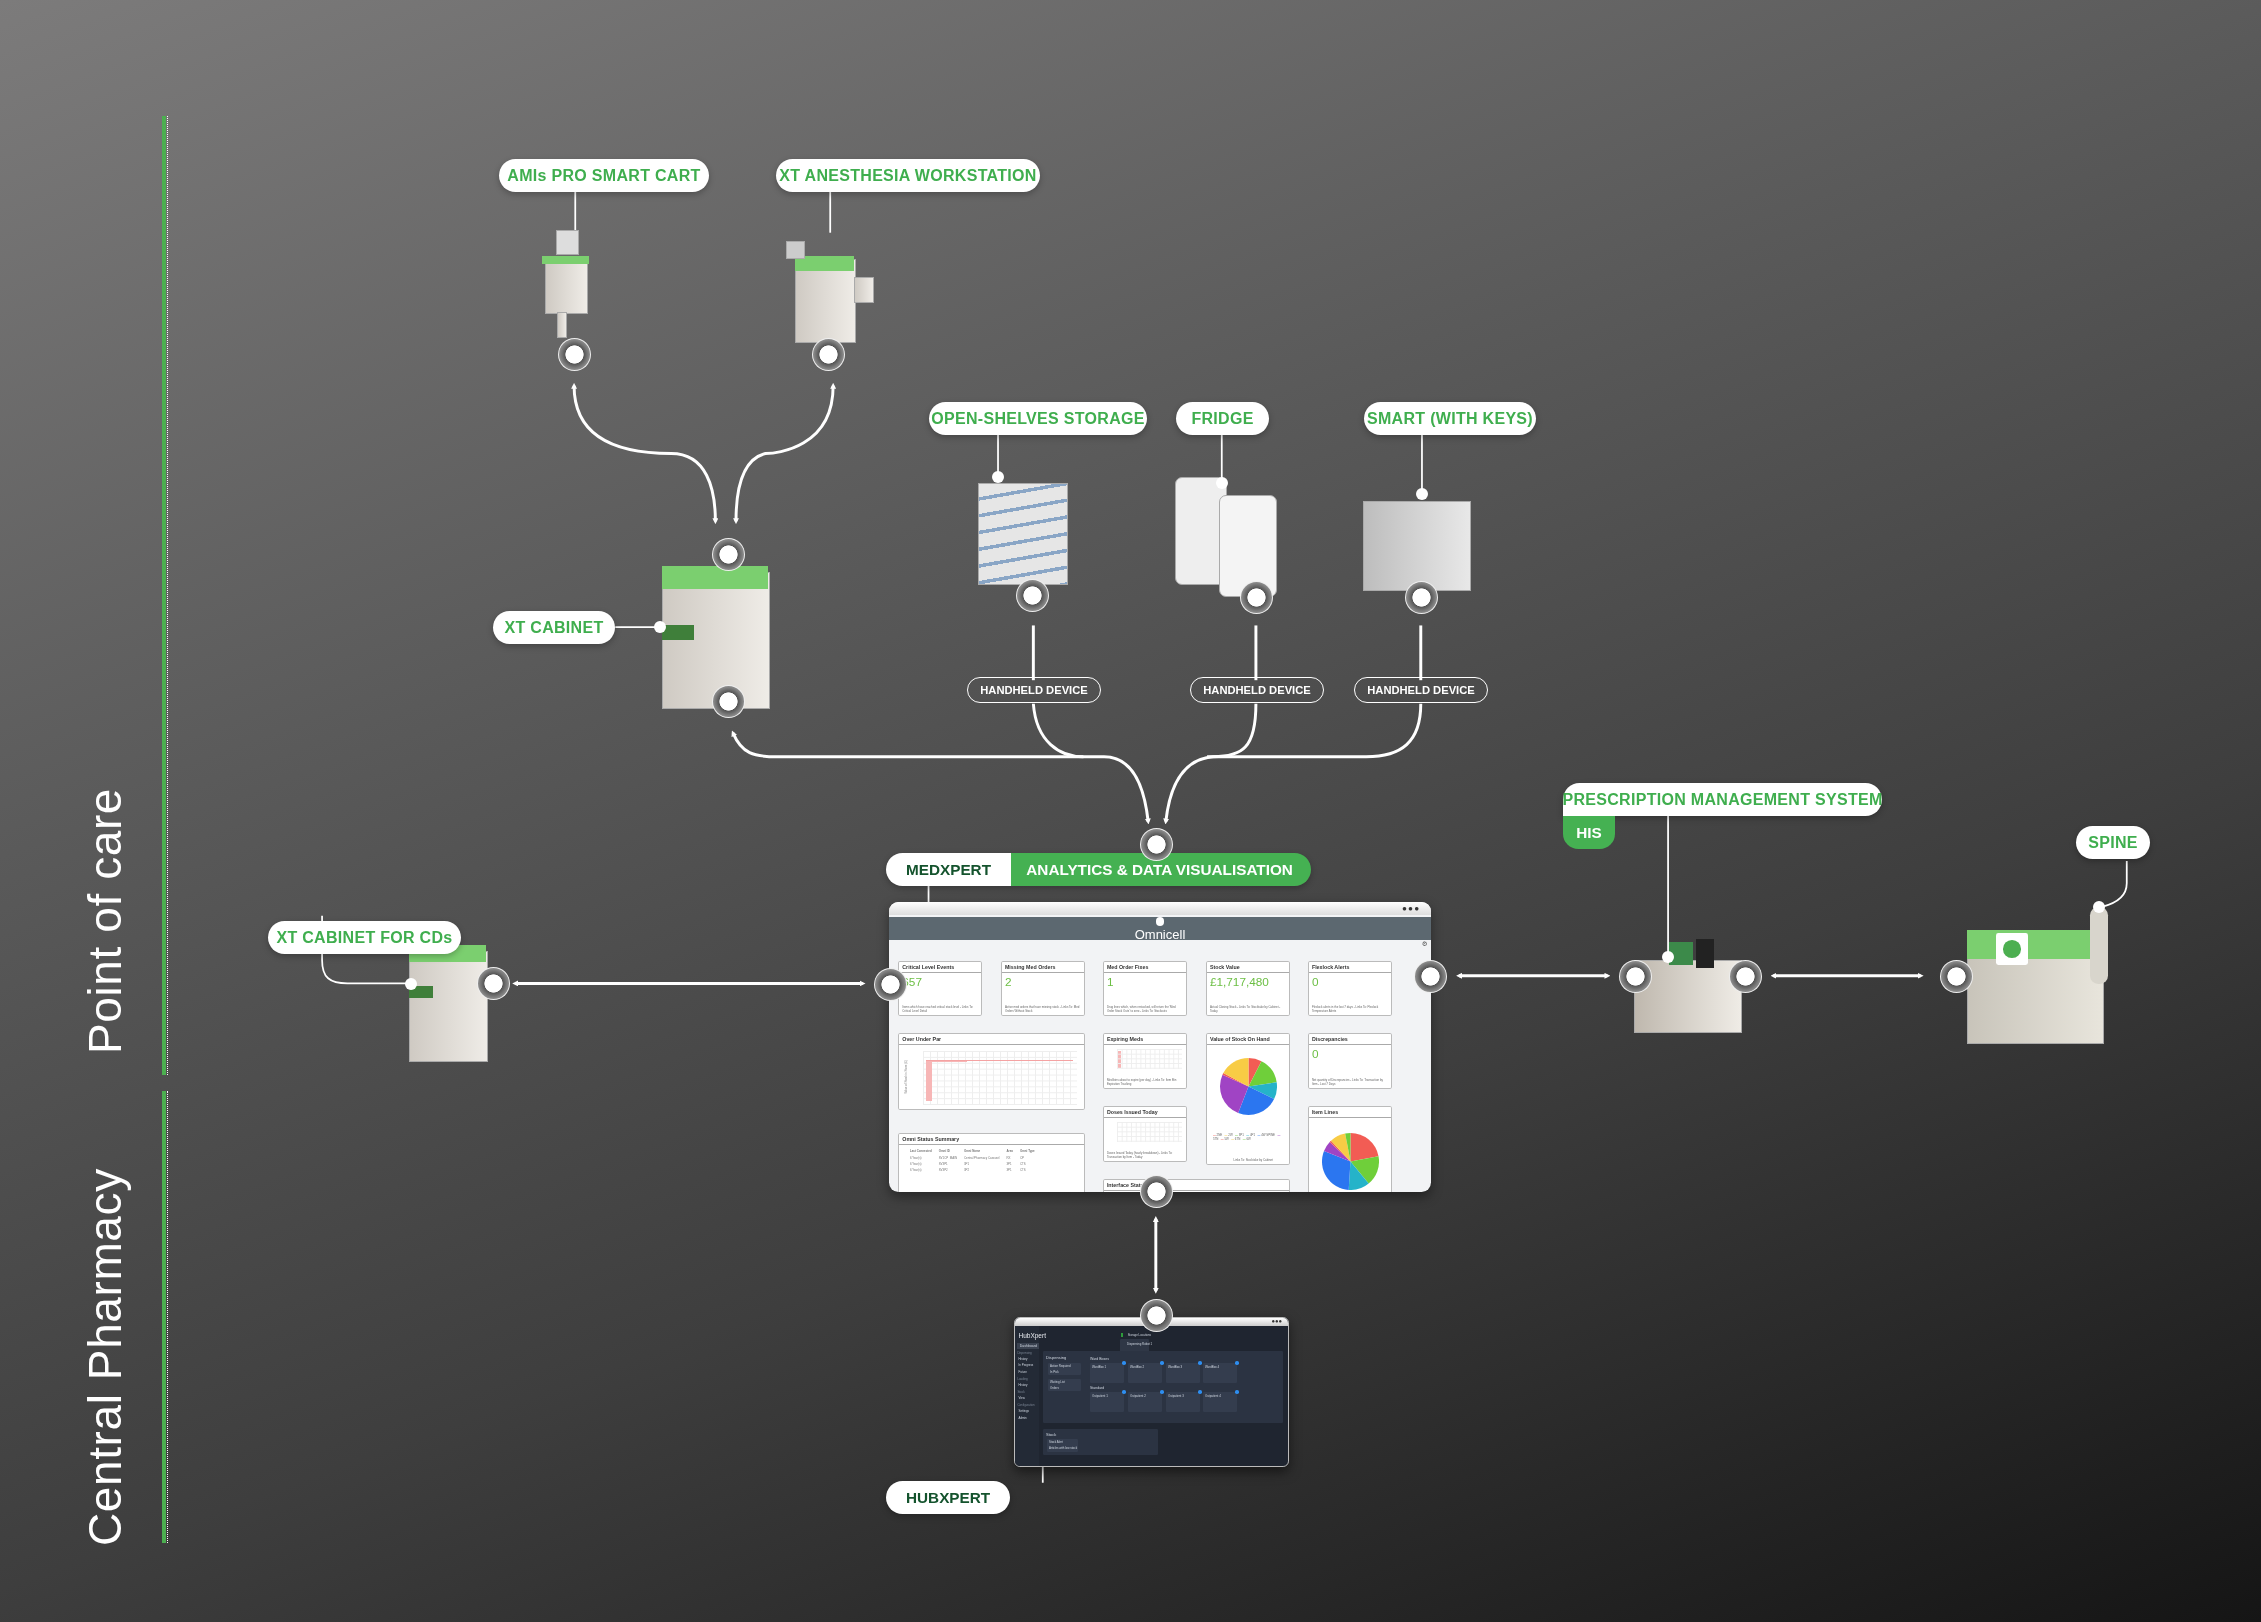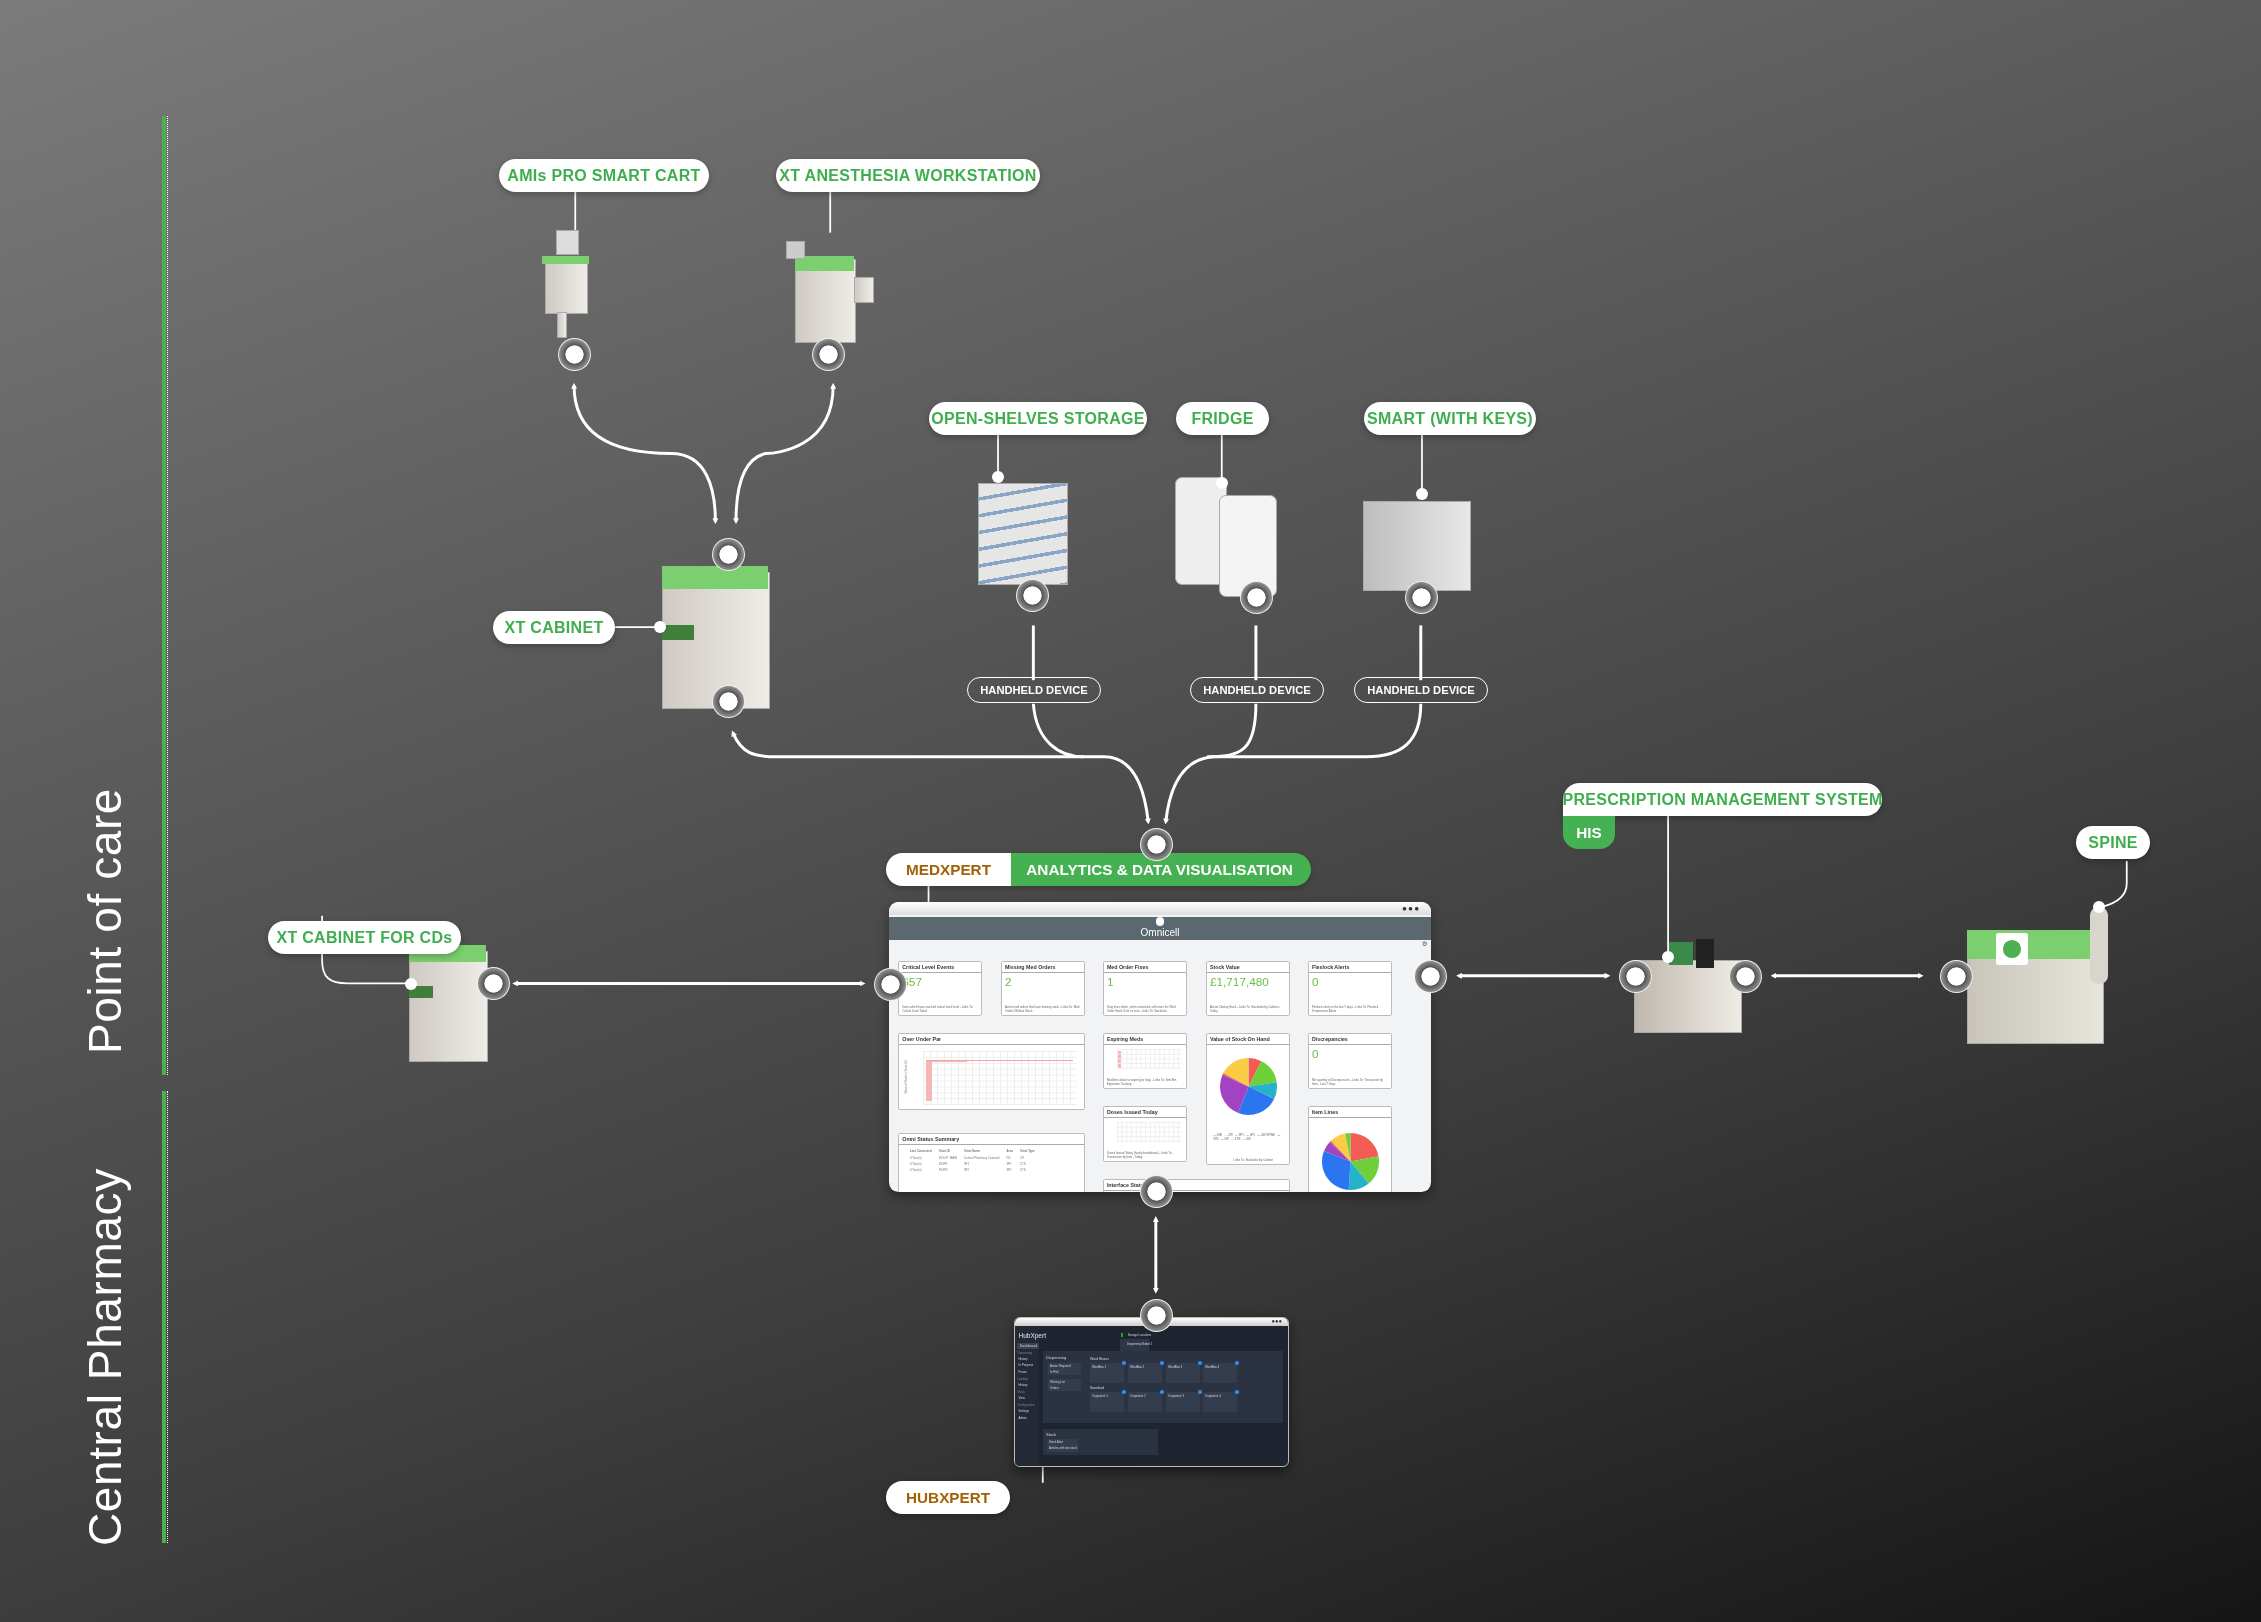--- a/index.html
+++ b/index.html
@@ -7,38 +7,38 @@
     font-family:"Liberation Sans",sans-serif;
     background:linear-gradient(160deg,#7c7b7b 0%,#5a5a5a 35%,#3e3e3e 65%,#151515 100%);}
   .abs{position:absolute;}
   svg.wires{position:absolute;left:0;top:0;width:2261px;height:1623px;pointer-events:none;}
   .pill{position:absolute;background:#fff;color:#3fae4e;font-weight:bold;border-radius:20px;
     font-size:16px;letter-spacing:0.3px;display:flex;align-items:center;justify-content:center;
     white-space:nowrap;box-shadow:0 2.4px 5.9px rgba(0,0,0,.25);}
   .pill-out{position:absolute;background:transparent;color:#fff;border:1.8px solid #fff;border-radius:15.3px;
     font-size:11.2px;font-weight:bold;display:flex;align-items:center;justify-content:center;white-space:nowrap;}
   .split{position:absolute;display:flex;border-radius:17.7px;overflow:hidden;height:33px;box-shadow:0 2.4px 5.9px rgba(0,0,0,.25);}
-  .split .a{background:#fff;color:#a16207;font-weight:bold;font-size:15.3px;display:flex;align-items:center;padding:0 20px;}
+  .split .a{background:#fff;color:#14532d;font-weight:bold;font-size:15.3px;display:flex;align-items:center;padding:0 20px;}
   .split .b{background:#45b152;color:#fff;font-weight:bold;font-size:15.3px;display:flex;align-items:center;padding:0 17.7px 0 15.3px;}
   .node{position:absolute;width:33px;height:33px;border-radius:50%;border:1.8px solid rgba(255,255,255,.85);
     background:radial-gradient(circle,#fff 0 8.8px,#555 9.4px,#999 16.5px);box-sizing:border-box;}
   .dot{position:absolute;width:11.8px;height:11.8px;border-radius:50%;background:#fff;}
   .side-label{position:absolute;color:#fff;font-size:46px;font-weight:normal;transform-origin:left top;
     transform:rotate(-90deg);white-space:nowrap;letter-spacing:0.6px;}
   .greenbar{position:absolute;width:3.5px;background:#4caf50;}
   .dashbar{position:absolute;width:0;border-left:1.8px dotted #fff;}
   
   .dev{position:absolute;}
   .box3d{position:absolute;background:linear-gradient(90deg,#cfcac3,#efece7);border:1.2px solid #aaa;}
   .roof{position:absolute;background:#7bcf6f;}
   
   .med{position:absolute;left:889px;top:902px;width:542px;height:290px;background:#f2f3f5;border-radius:9.4px;overflow:hidden;box-shadow:0 4.7px 11.8px rgba(0,0,0,.4);}
   .med .chrome{height:13px;background:linear-gradient(#fff,#ddd);position:relative;}
   .med .dots{position:absolute;right:10.6px;top:2.4px;font-size:8.2px;color:#333;letter-spacing:1.2px;}
-  .med .hdr{height:22.4px;background:#5c6870;color:#fff;text-align:center;font-size:10px;position:relative;}
+  .med .hdr{height:22.4px;background:#5c6870;color:#fff;text-align:center;font-size:13px;position:relative;}
   .med .hdr .logo{width:8.2px;height:8.2px;border-radius:50%;background:#fff;margin:2.4px auto 1.2px;}
   .card{position:absolute;background:#fff;border:0.6px solid #bbb;border-radius:1.8px;}
   .card .ct{font-size:5.3px;font-weight:bold;color:#333;padding:1.8px 2.9px;border-bottom:0.6px solid #aaa;}
   .card .cv{font-size:11.8px;color:#6cbf44;padding:2.4px 2.9px;}
   .card .cd{font-size:2.9px;color:#666;padding:0 2.9px;position:absolute;bottom:2.4px;}
   .hub{position:absolute;left:1014px;top:1317px;width:273px;height:148px;background:#1f2530;border-radius:5.9px;overflow:hidden;box-shadow:0 4.7px 11.8px rgba(0,0,0,.5);border:1.2px solid #bbb;}
   .hub .chrome{height:8.2px;background:linear-gradient(#fff,#ccc);position:relative;}
   .hub .chrome span{position:absolute;right:5.9px;top:0;font-size:5.9px;color:#333;}
   .hub .side{position:absolute;left:0;top:8.2px;width:23.6px;bottom:0;background:#232a36;}
   .hub .t{position:absolute;color:#cfd6e0;font-size:2.9px;}

